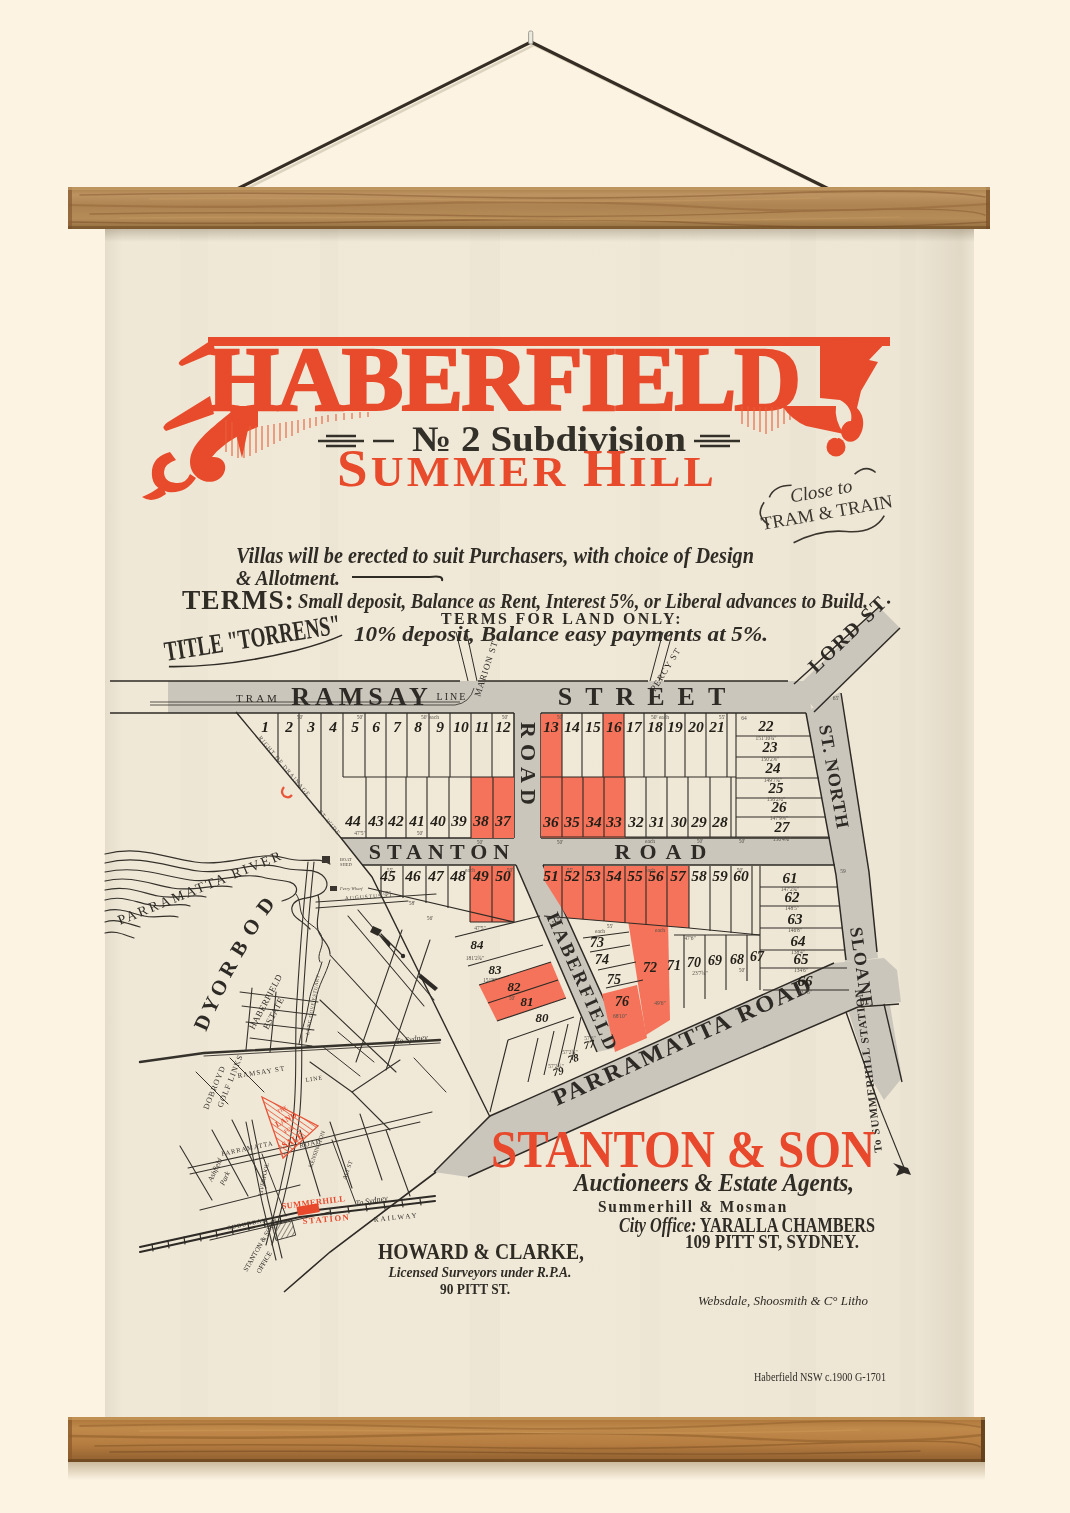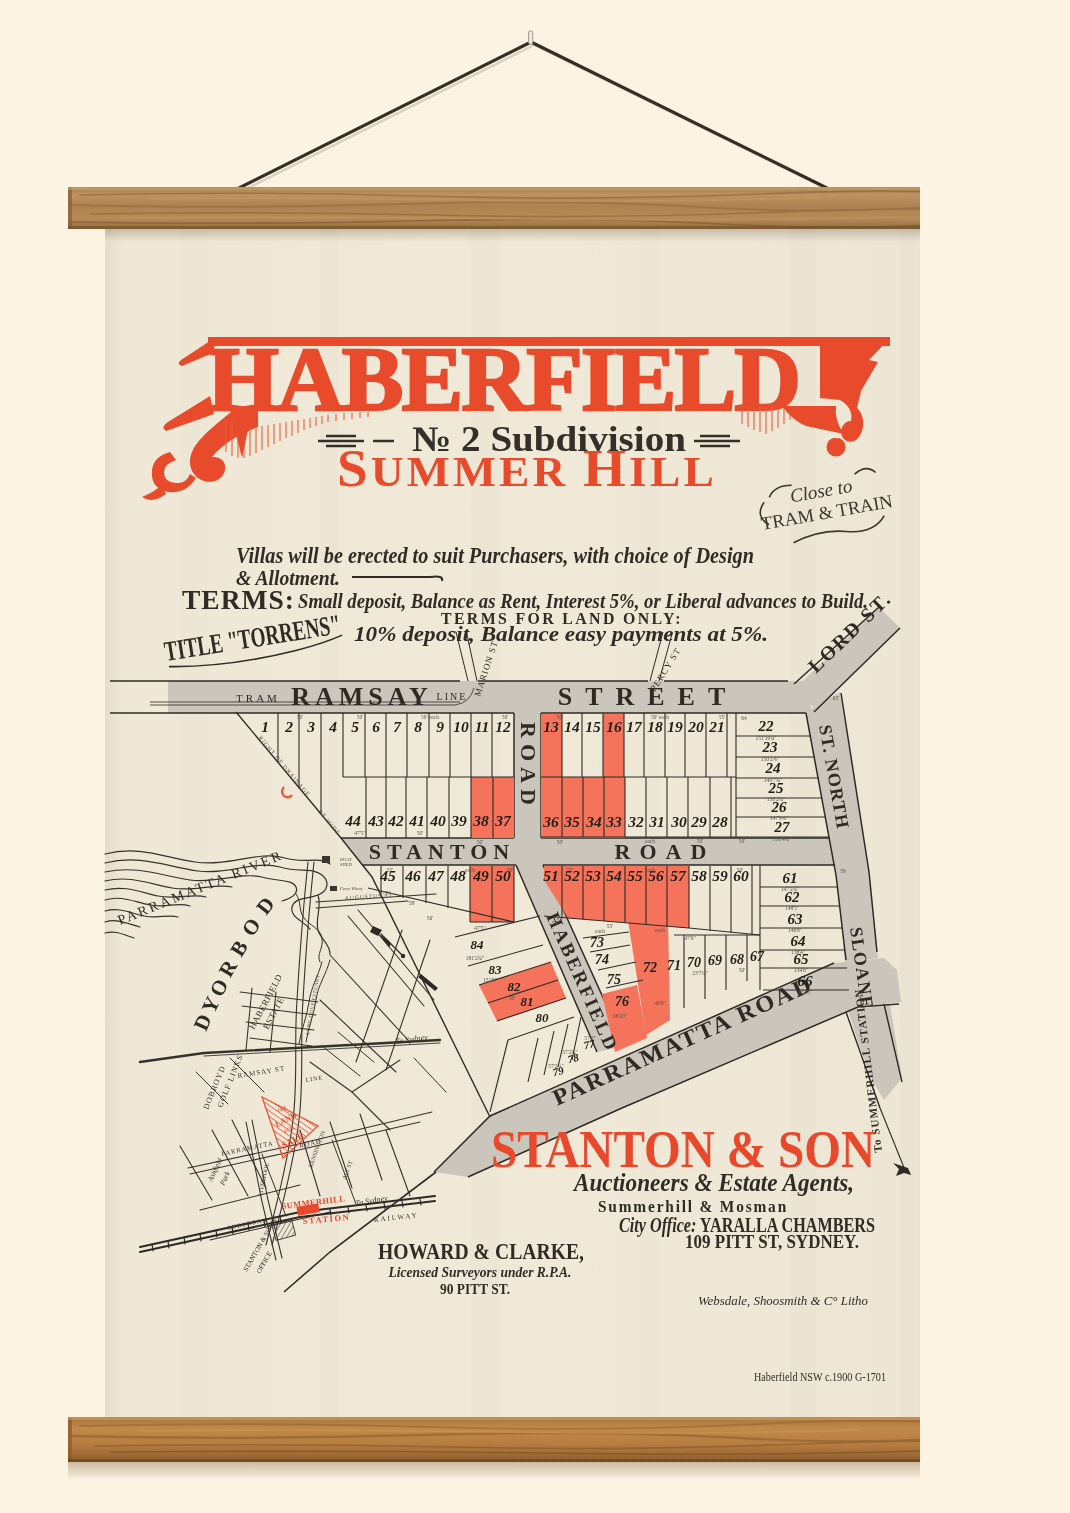--- a/index.html
+++ b/index.html
@@ -1,16 +1,16 @@
 <!DOCTYPE html>
 <html><head>
 <meta charset="utf-8">
 <style>
   html,body{margin:0;padding:0;background:#fcf3e3;}
-  #stage{position:relative;width:920px;height:1513px;overflow:hidden;}
+  #stage{position:relative;width:1070px;height:1513px;overflow:hidden;}
   svg text{font-family:"Liberation Serif",serif;}
 </style>
 </head>
 <body>
 <div id="stage">
 <svg width="1070" height="1513" viewBox="0 0 1070 1513">
 <defs>
   <linearGradient id="woodTop" x1="0" y1="0" x2="0" y2="1">
     <stop offset="0" stop-color="#a87d49"></stop>
     <stop offset="0.18" stop-color="#bd9361"></stop>

